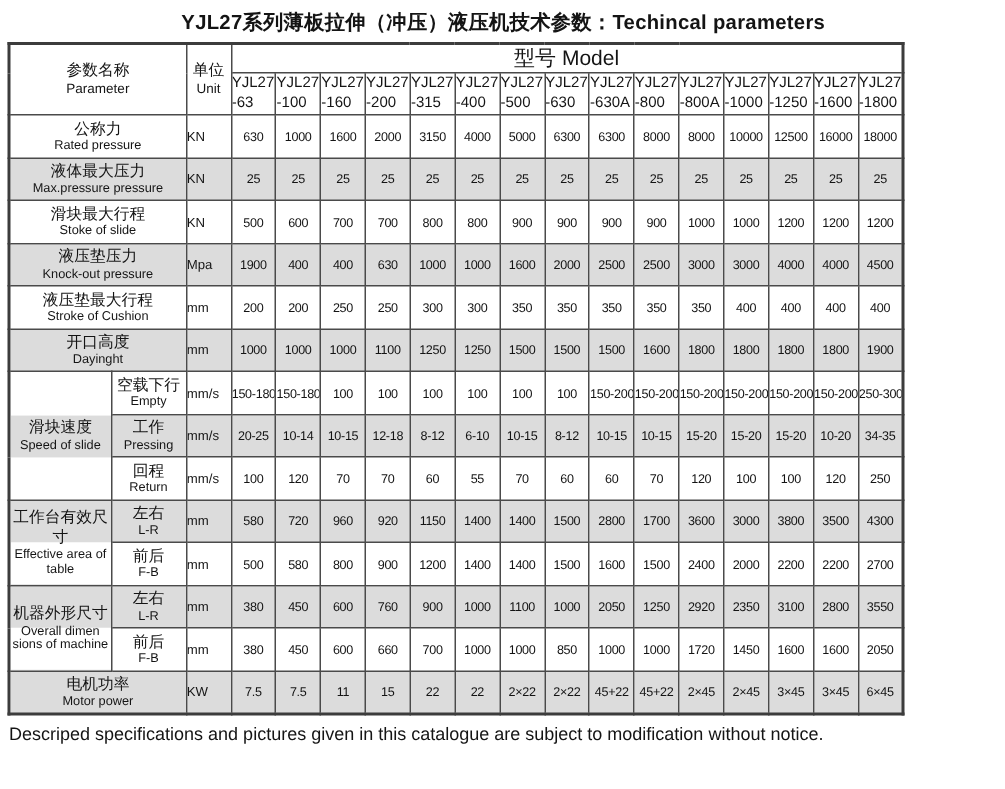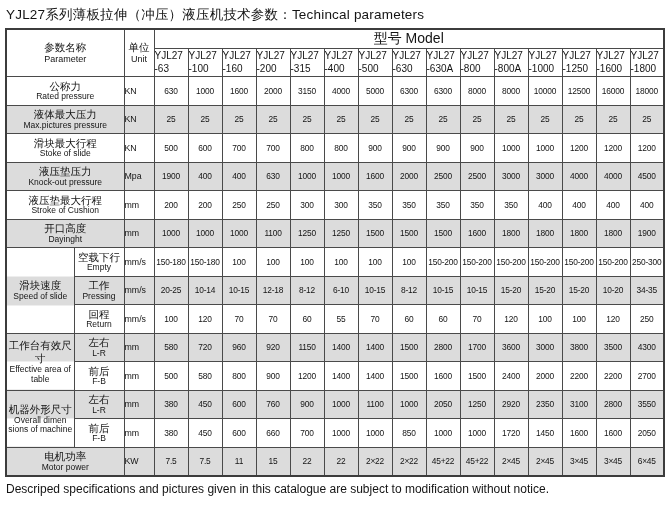--- a/index.html
+++ b/index.html
@@ -4,26 +4,26 @@
 <style>
   html, body { margin:0; padding:0; background:#ffffff; }
   body {
     width:670px; height:526px; overflow:hidden;
     font-family:"Liberation Sans","DejaVu Sans",sans-serif;
     color:#141414;
   }
   .page { box-sizing:border-box; width:670px; height:526px; padding:3px 5px 0 5px; }
 
   .title {
-    font-size:13.5px; font-weight:normal; letter-spacing:0.2px;
-    padding:3px 0 4px 1px; white-space:nowrap;
+    font-size:13.5px; font-weight:bold; letter-spacing:0.2px;
+    padding:3px 0 4px 1px; white-space:nowrap;text-align:center;
   }
 
   table.params {
-    border-collapse:collapse; table-layout:fixed; width:660px;
+    border-collapse:collapse; table-layout:fixed; width:598px;
     border:2px solid #3c3c3c;
   }
   table.params td {
     border:1px solid #4a4a4a; overflow:hidden; vertical-align:middle;
     background:#ffffff; padding:0;
   }
   tr.shaded td { background:#dcdcdc; }
   thead td { background:#dcdcdc; }
 
   .hdr-zh { font-size:10.5px; text-align:center; line-height:1.25; }
@@ -167,21 +167,21 @@
           <td class="val">8000</td>
           <td class="val">8000</td>
           <td class="val">10000</td>
           <td class="val">12500</td>
           <td class="val">16000</td>
           <td class="val">18000</td>
         </tr>
         <tr class="shaded">
           <td class="label" colspan="2">
             <div class="zh">液体最大压力</div>
-            <div class="en">Max.pictures pressure</div>
+            <div class="en">Max.pressure pressure</div>
           </td>
           <td class="unit">KN</td>
           <td class="val">25</td>
           <td class="val">25</td>
           <td class="val">25</td>
           <td class="val">25</td>
           <td class="val">25</td>
           <td class="val">25</td>
           <td class="val">25</td>
           <td class="val">25</td>

